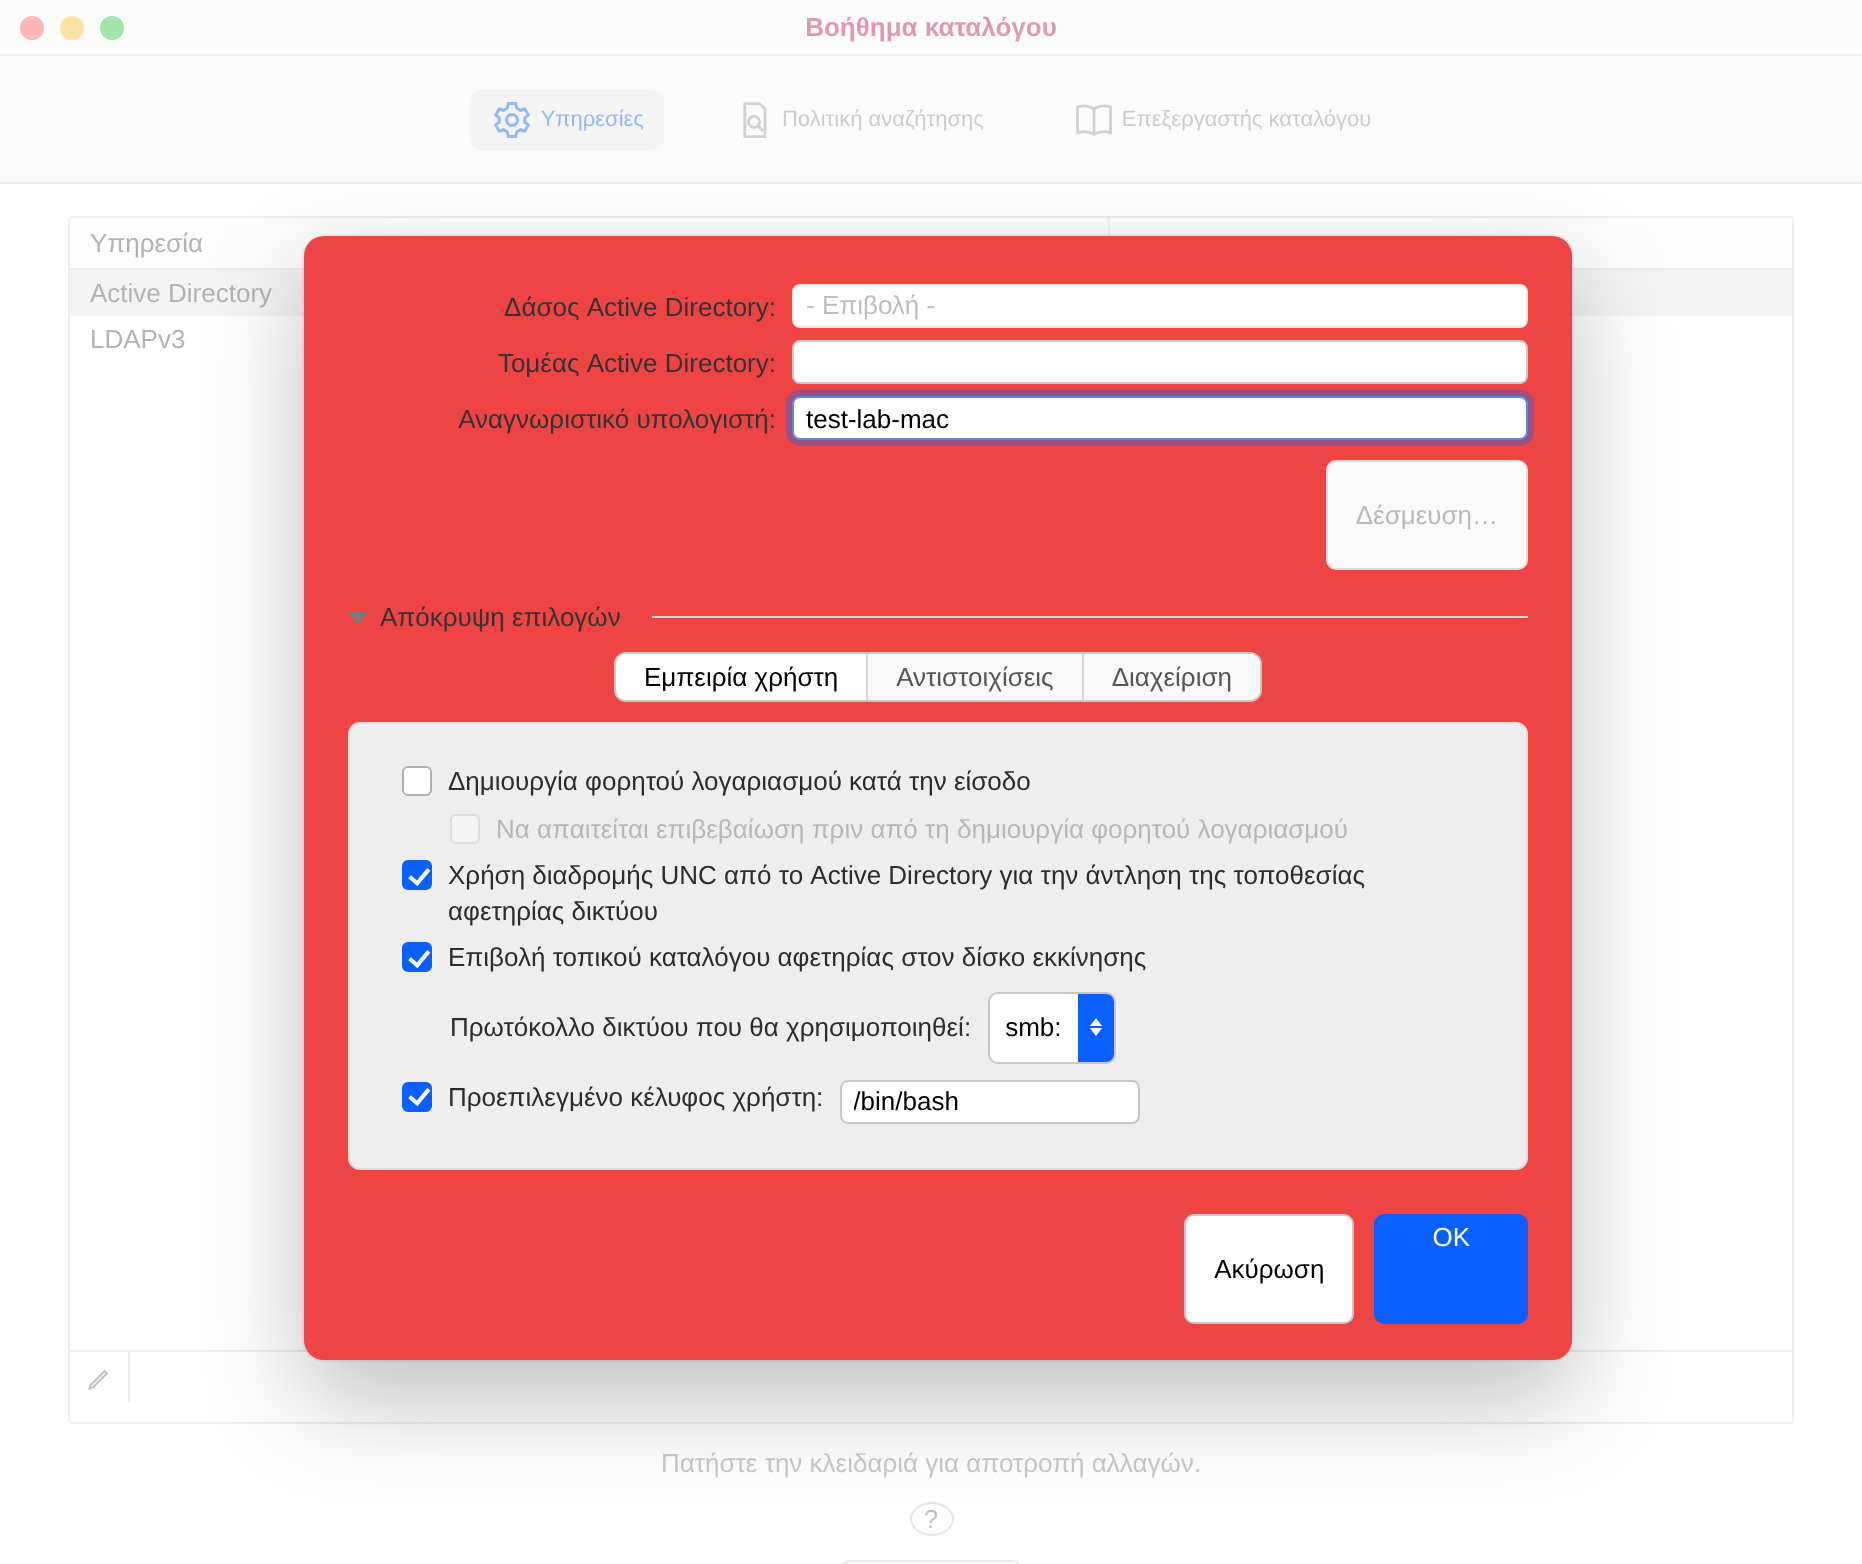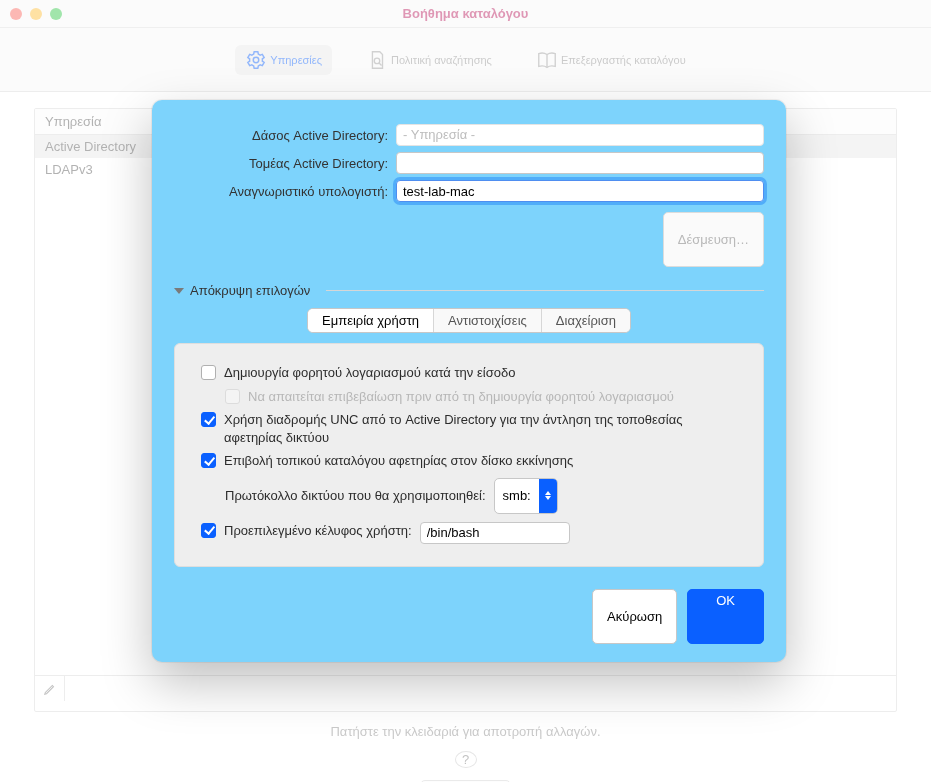--- a/index.html
+++ b/index.html
@@ -116,23 +116,23 @@
     align-items:center; justify-content:center;
   }
   .apply-btn {
     padding:3px 14px; border:1px solid #d0d0d0;
     border-radius:5px; background:#fbfbfb; color:#b7b7b7;
   }
 
   
   .sheet {
     position:absolute;
-    left:152px; top:100px;
+    left:152px; top:118px;
     width:634px;
-    background:#7dd3fc;
+    background:#ef4444;
     border-radius:10px;
     box-shadow: 0 20px 50px rgba(0,0,0,0.25), 0 0 0 1px rgba(0,0,0,0.05);
     padding:24px 22px 18px 22px;
   }
 
   .form-row {
     display:flex; align-items:center;
     margin-bottom:6px;
   }
   .form-label {
@@ -349,21 +349,21 @@
     </div>
   </div>
 
   <div class="overlay-veil"></div>
 </div>
 
 <div class="sheet">
 
   <div class="form-row">
     <div class="form-label">Δάσος Active Directory:</div>
-    <div class="form-input placeholder">- Υπηρεσία -</div>
+    <div class="form-input placeholder">- Επιβολή -</div>
   </div>
   <div class="form-row">
     <div class="form-label">Τομέας Active Directory:</div>
     <div class="form-input"></div>
   </div>
   <div class="form-row">
     <div class="form-label">Αναγνωριστικό υπολογιστή:</div>
     <input class="form-input focus" value="test-lab-mac" style="">
   </div>
 

